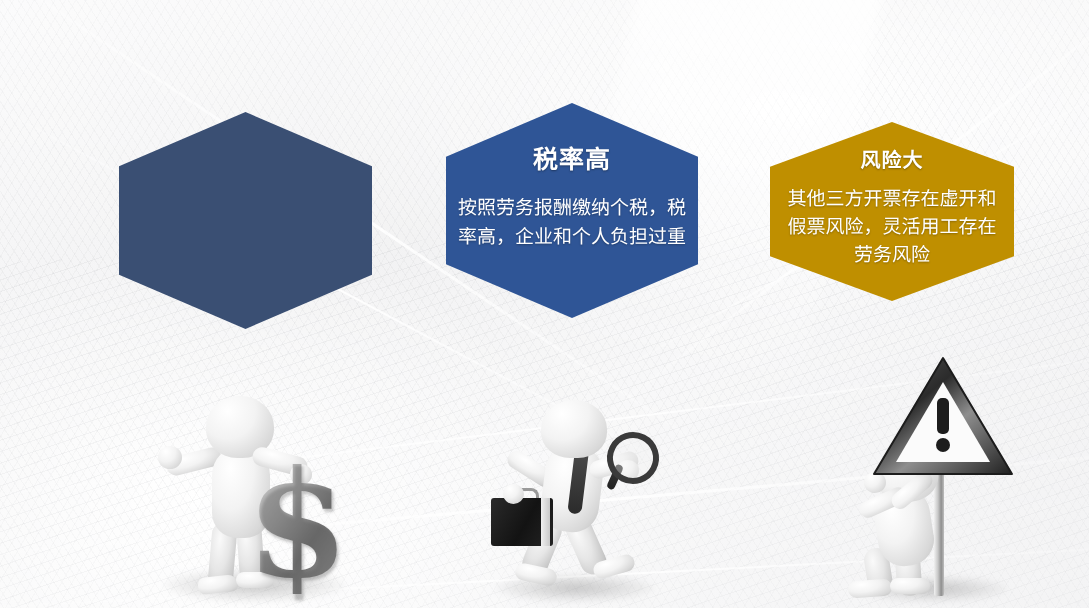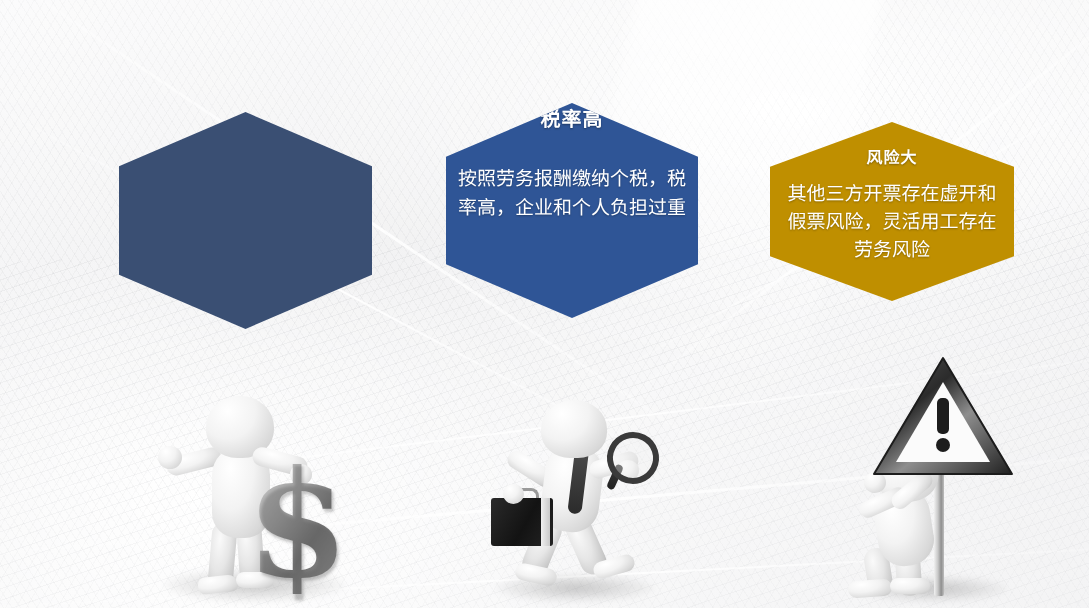--- a/index.html
+++ b/index.html
@@ -94,28 +94,28 @@
   #hex-gray-rim{
     position:absolute;left:119px;top:112px;width:253px;height:217px;
     clip-path:polygon(50% 0%,100% 25%,100% 75%,50% 100%,0% 75%,0% 25%);
     background:#3a4f73;z-index:4;
   }
 
   #hex-blue{
     left:446px;top:103px;width:252px;height:215px;
     background:#2f5596;
   }
-  #hex-blue .hex-title{font-size:20px;}
-  #hex-blue .hex-body{font-size:19px;line-height:29px;margin-top:32px;width:228px;}
+  #hex-blue .hex-title{font-size:25px;margin-top:36px;}
+  #hex-blue .hex-body{font-size:19px;line-height:29px;margin-top:18px;width:228px;}
 
   #hex-gold{
     left:770px;top:122px;width:244px;height:179px;
     background:#bf8f00;
   }
-  #hex-gold .hex-title{font-size:16px;margin-top:22px;}
+  #hex-gold .hex-title{font-size:20px;margin-top:22px;}
   #hex-gold .hex-body{font-size:19px;line-height:28px;margin-top:12px;width:226px;}
 
   
   .figure{position:absolute;}
   .fg-part{position:absolute;}
 
   
   .mat{
     background:radial-gradient(ellipse at 32% 24%,#ffffff 0%,#f3f3f3 42%,#d8d8d8 78%,#bdbdbd 100%);
   }

